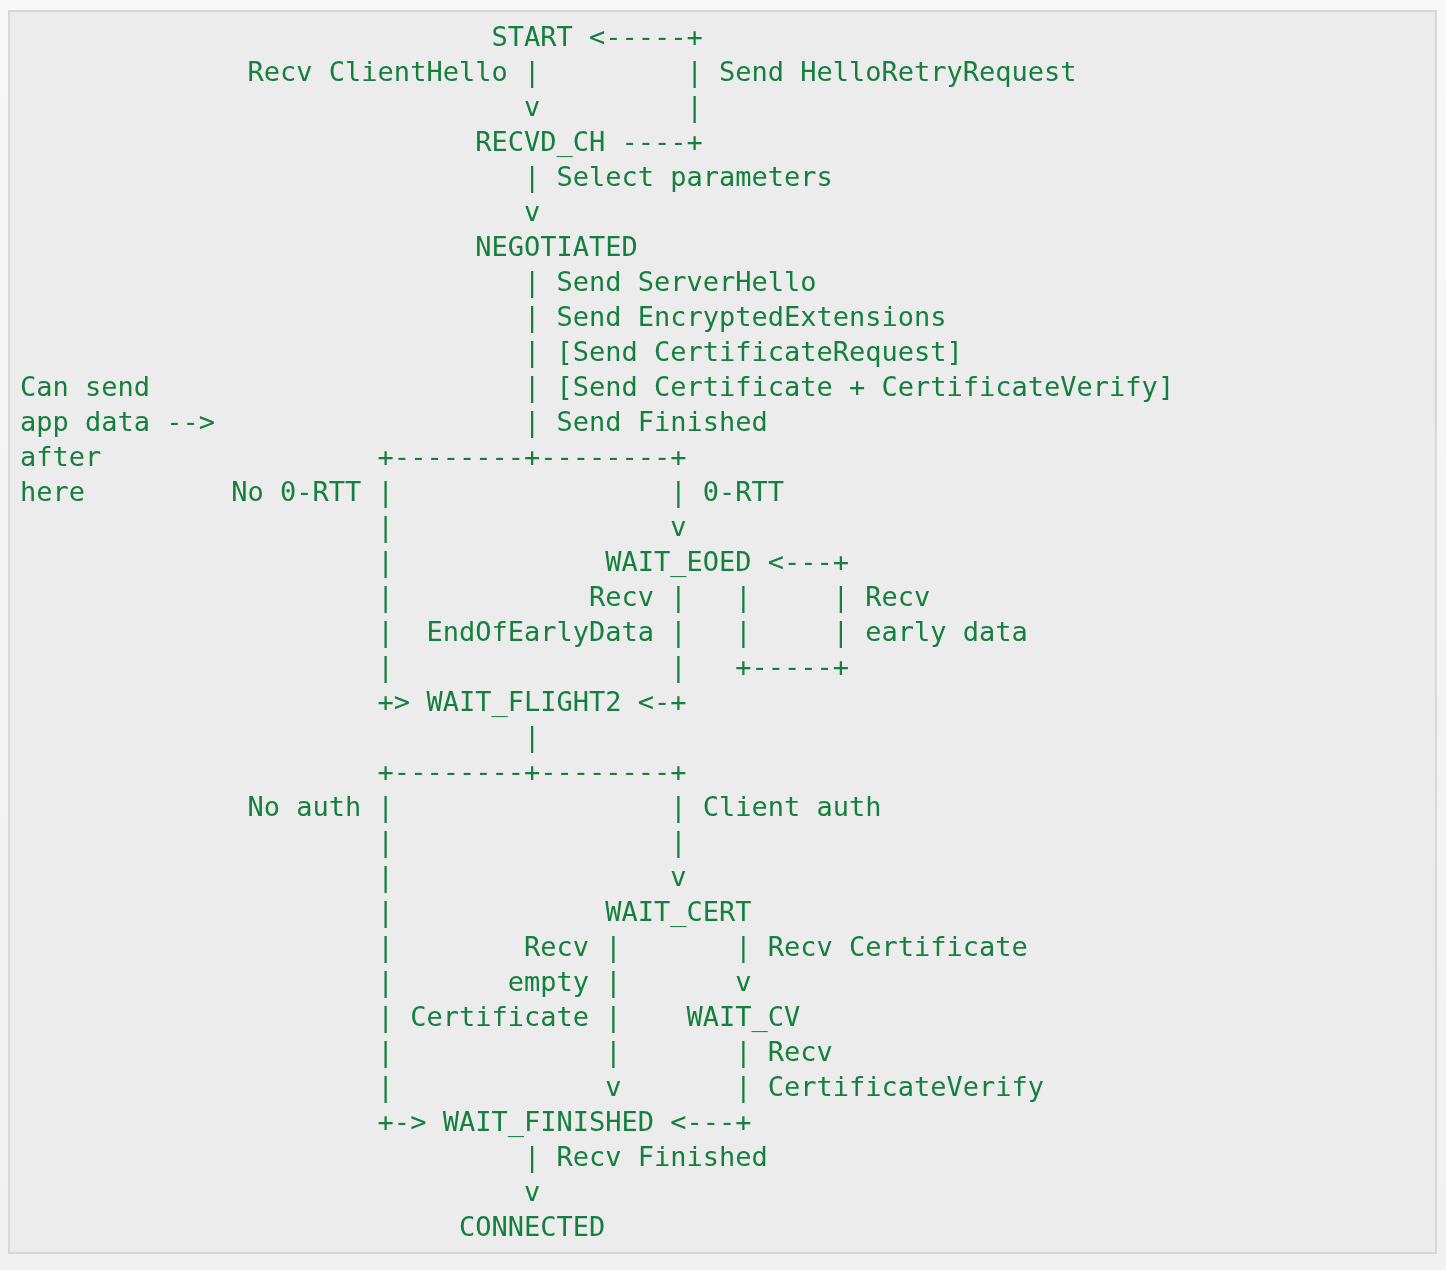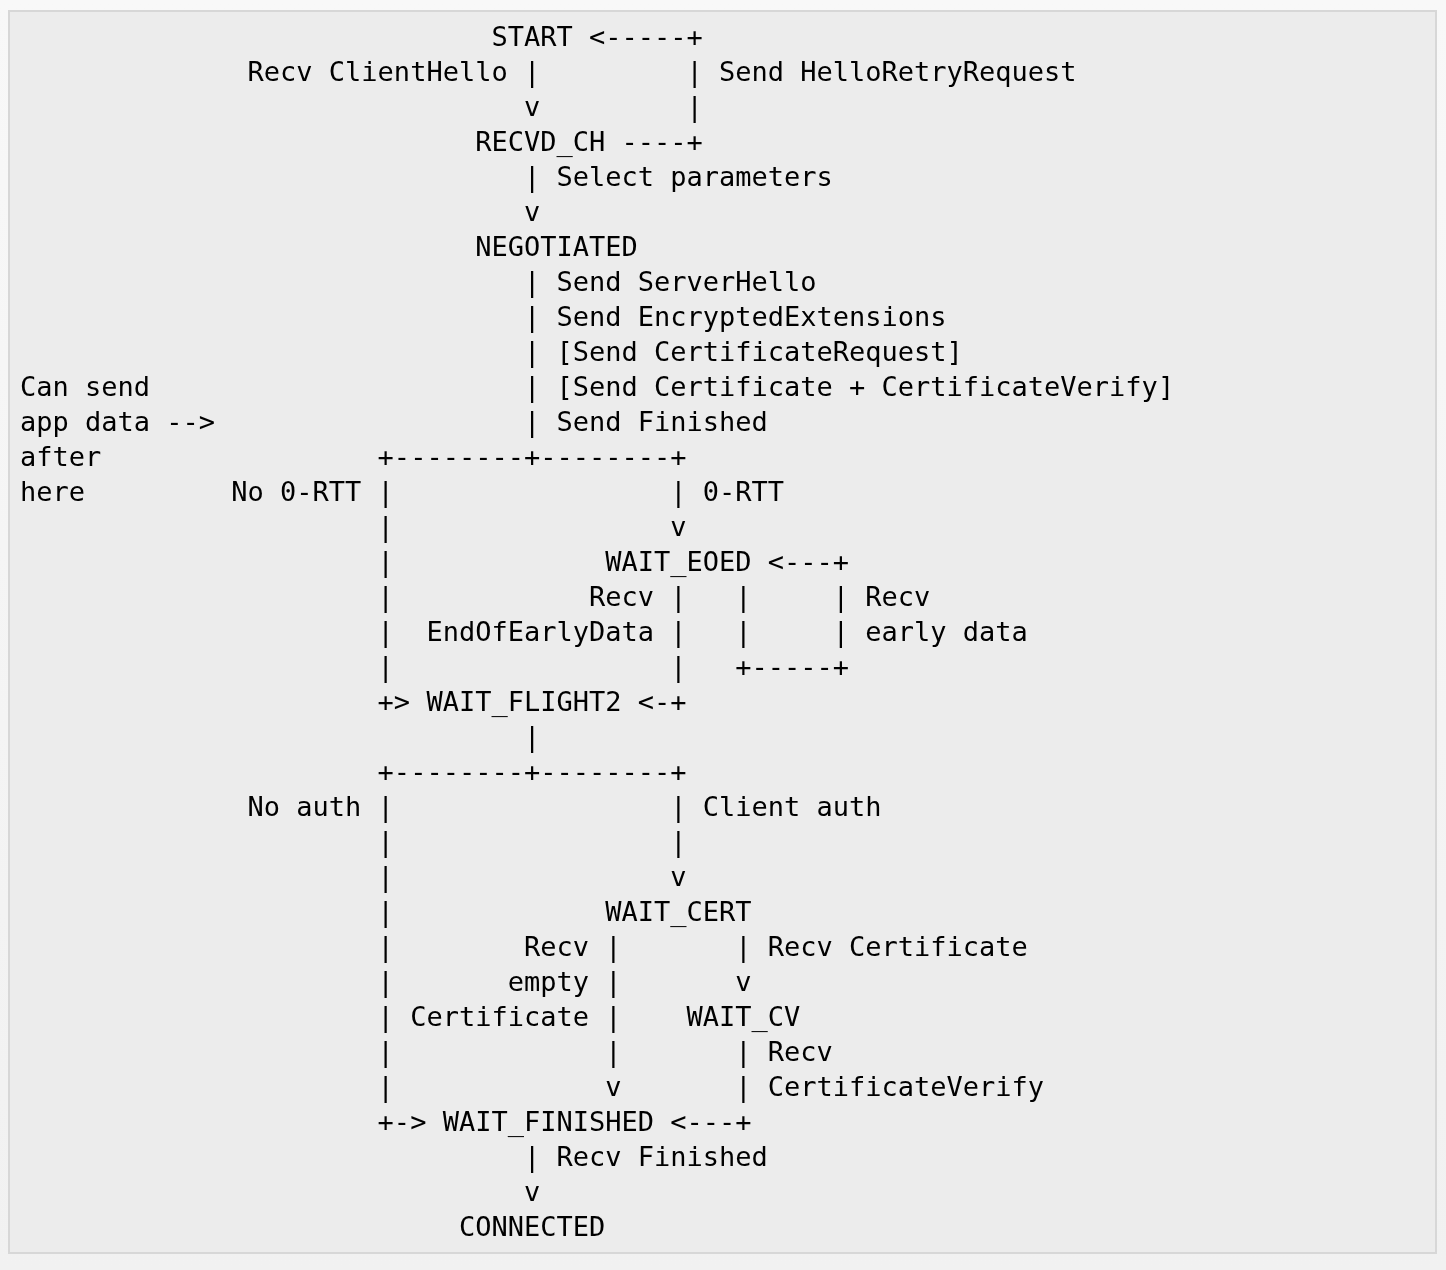--- a/index.html
+++ b/index.html
@@ -27,21 +27,21 @@
     border: 2px solid #d7d7d7;
     padding: 7px 8px 6px 10px;
     margin: 0;
     overflow: hidden;
   }
   .ln {
     white-space: pre;
     font-size: 27px;
     line-height: 35px;
     height: 35px;
-    color: #000000;
+    color: #15803d;
     letter-spacing: 0;
   }
 </style>
 </head>
 <body>
 
 <div class="page">
   <pre class="codebox"><div class="ln">                             START &lt;-----+</div><div class="ln">              Recv ClientHello |         | Send HelloRetryRequest</div><div class="ln">                               v         |</div><div class="ln">                            RECVD_CH ----+</div><div class="ln">                               | Select parameters</div><div class="ln">                               v</div><div class="ln">                            NEGOTIATED</div><div class="ln">                               | Send ServerHello</div><div class="ln">                               | Send EncryptedExtensions</div><div class="ln">                               | [Send CertificateRequest]</div><div class="ln">Can send                       | [Send Certificate + CertificateVerify]</div><div class="ln">app data --&gt;                   | Send Finished</div><div class="ln">after                 +--------+--------+</div><div class="ln">here         No 0-RTT |                 | 0-RTT</div><div class="ln">                      |                 v</div><div class="ln">                      |             WAIT_EOED &lt;---+</div><div class="ln">                      |            Recv |   |     | Recv</div><div class="ln">                      |  EndOfEarlyData |   |     | early data</div><div class="ln">                      |                 |   +-----+</div><div class="ln">                      +&gt; WAIT_FLIGHT2 &lt;-+</div><div class="ln">                               |</div><div class="ln">                      +--------+--------+</div><div class="ln">              No auth |                 | Client auth</div><div class="ln">                      |                 |</div><div class="ln">                      |                 v</div><div class="ln">                      |             WAIT_CERT</div><div class="ln">                      |        Recv |       | Recv Certificate</div><div class="ln">                      |       empty |       v</div><div class="ln">                      | Certificate |    WAIT_CV</div><div class="ln">                      |             |       | Recv</div><div class="ln">                      |             v       | CertificateVerify</div><div class="ln">                      +-&gt; WAIT_FINISHED &lt;---+</div><div class="ln">                               | Recv Finished</div><div class="ln">                               v</div><div class="ln">                           CONNECTED</div></pre>
 </div>
 

